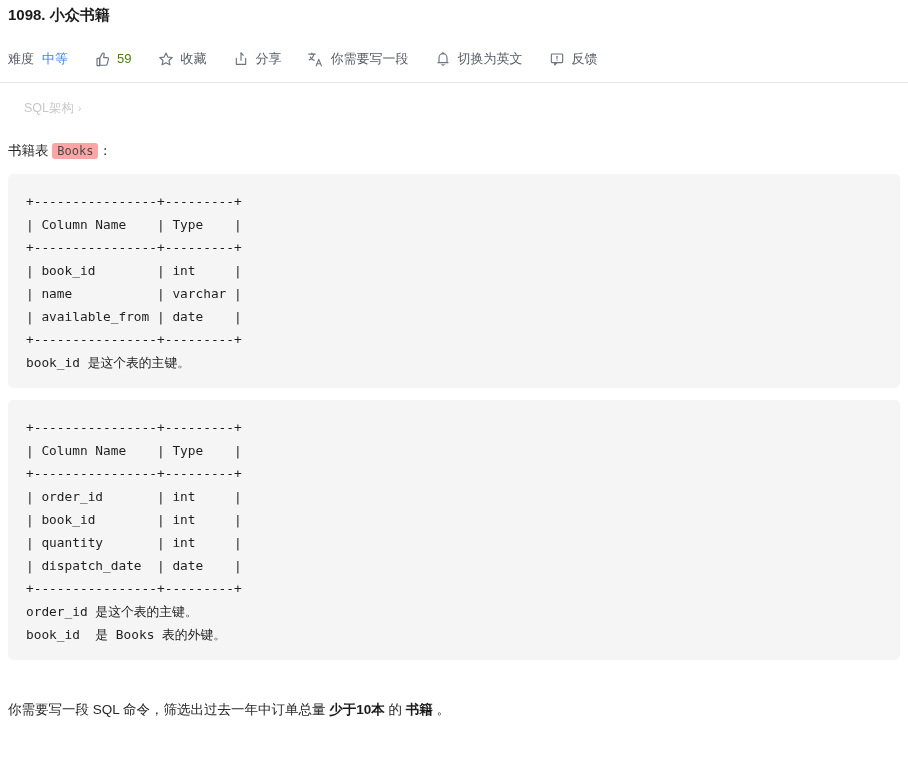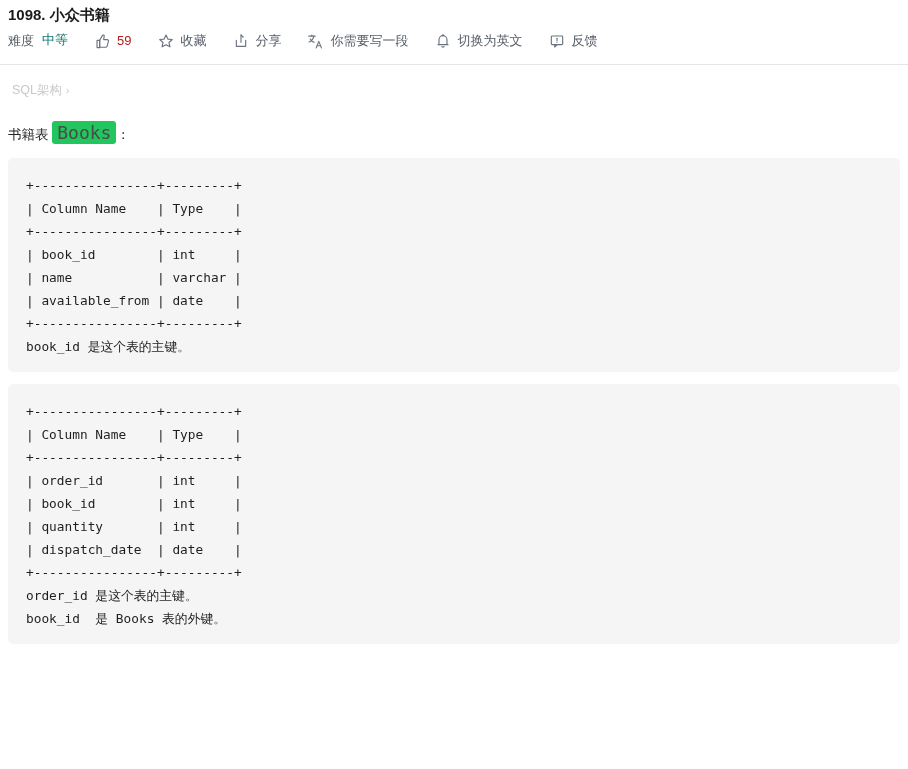--- a/index.html
+++ b/index.html
@@ -29,62 +29,61 @@
     color: #1a1a1a;
     line-height: 22px;
     letter-spacing: 0px;
   }
 
   .toolbar {
     display: flex;
     align-items: center;
     height: 30px;
     padding: 0 8px;
-    margin-top: 0;
+    margin-top: 18px;
     gap: 0px;
   }
   .tb-item {
     display: flex;
     align-items: center;
     font-size: 13px;
     color: #555c66;
     white-space: nowrap;
     margin-right: 26px;
     line-height: 18px;
   }
   .tb-item:last-child { margin-right: 0; }
   .tb-label { color: #555c66; }
   .tb-diff {
-    color: #0f766e;
+    color: #3b82f6;
     margin-left: 8px;
-    font-family: Liberation Mono, monospace;
   }
   .tb-ico {
     display: inline-flex;
     align-items: center;
     justify-content: center;
     width: 17px;
     height: 17px;
     margin-right: 6px;
     color: #6b7280;
     flex: 0 0 auto;
   }
   .tb-ico svg { display: block; }
-  .tb-count { color: #b91c1c; }
+  .tb-count { color: #4d7c0f; }
 
   .divider {
     height: 1px;
     background: #e5e5e5;
     width: 908px;
     margin-top: 8px;
   }
 
   
   .breadcrumb {
-    padding: 16px 8px 0 12px;
+    padding: 16px 8px 0 24px;
     font-size: 12.5px;
     color: #c8c8c8;
     line-height: 18px;
   }
   .breadcrumb .crumb { color: #c8c8c8; }
   .breadcrumb .chev {
     color: #c8c8c8;
     font-size: 10px;
     margin-left: 4px;
   }
@@ -94,22 +93,22 @@
 
   .para {
     font-size: 13.5px;
     line-height: 22px;
     color: #262626;
     margin-top: 22px;
   }
 
   code.inline {
     font-family: "DejaVu Sans Mono", "Liberation Mono", monospace;
-    font-size: 18px;
-    background: #22c55e;
+    font-size: 12px;
+    background: #fca5a5;
     color: #4a4a4a;
     padding: 1px 5px;
     border-radius: 3px;
   }
 
   pre.codeblock {
     background: #f5f5f5;
     border-radius: 5px;
     margin: 12px 0 0 0;
     padding: 16px 18px 14px 18px;
@@ -248,18 +247,21 @@
 | quantity       | int     |
 | dispatch_date  | date    |
 +----------------+---------+
 order_id 是这个表的主键。
 book_id  是 Books 表的外键。</pre>
 
   </div>
 
   <div class="spacer-lg"></div>
 
+  <div class="task-para">
+    <span>你需要写一段 SQL 命令，筛选出过去一年中订单总量 </span><span class="b">少于10本</span><span> 的 </span><span class="b">书籍</span><span> 。</span>
+  </div>
 
   <div class="task-para second">
     
   </div>
 
 </div>
 
 </body></html>

